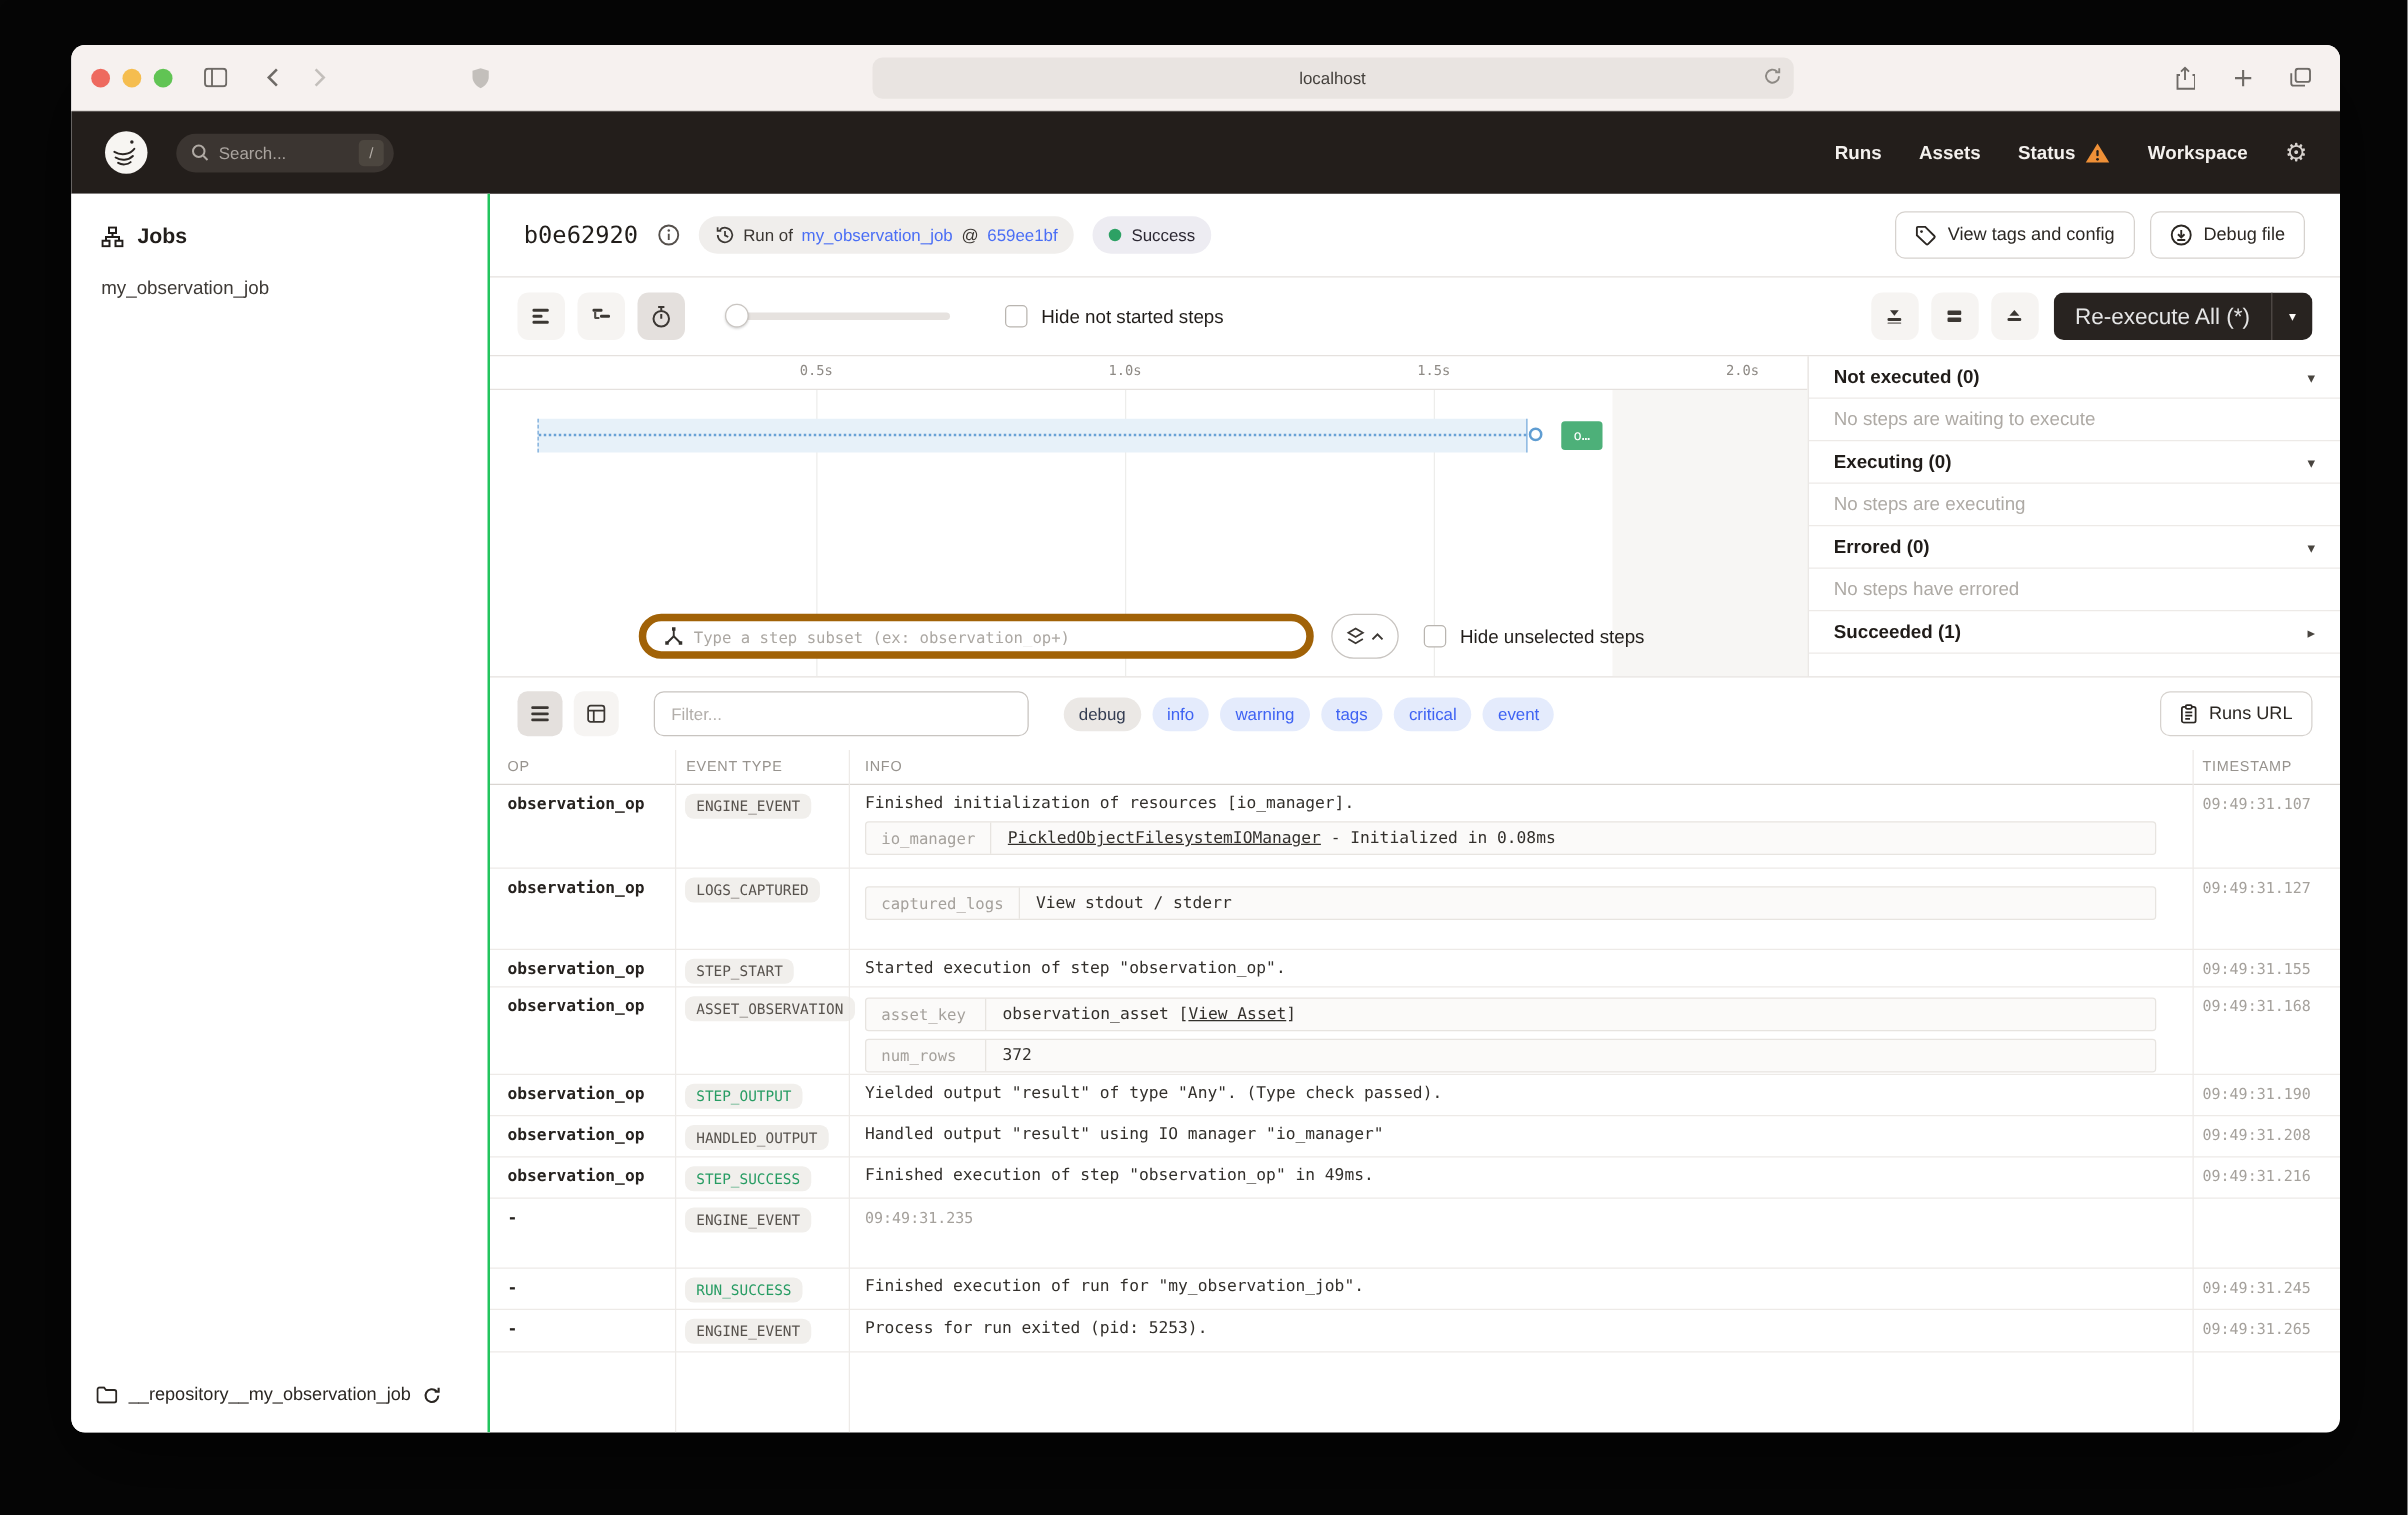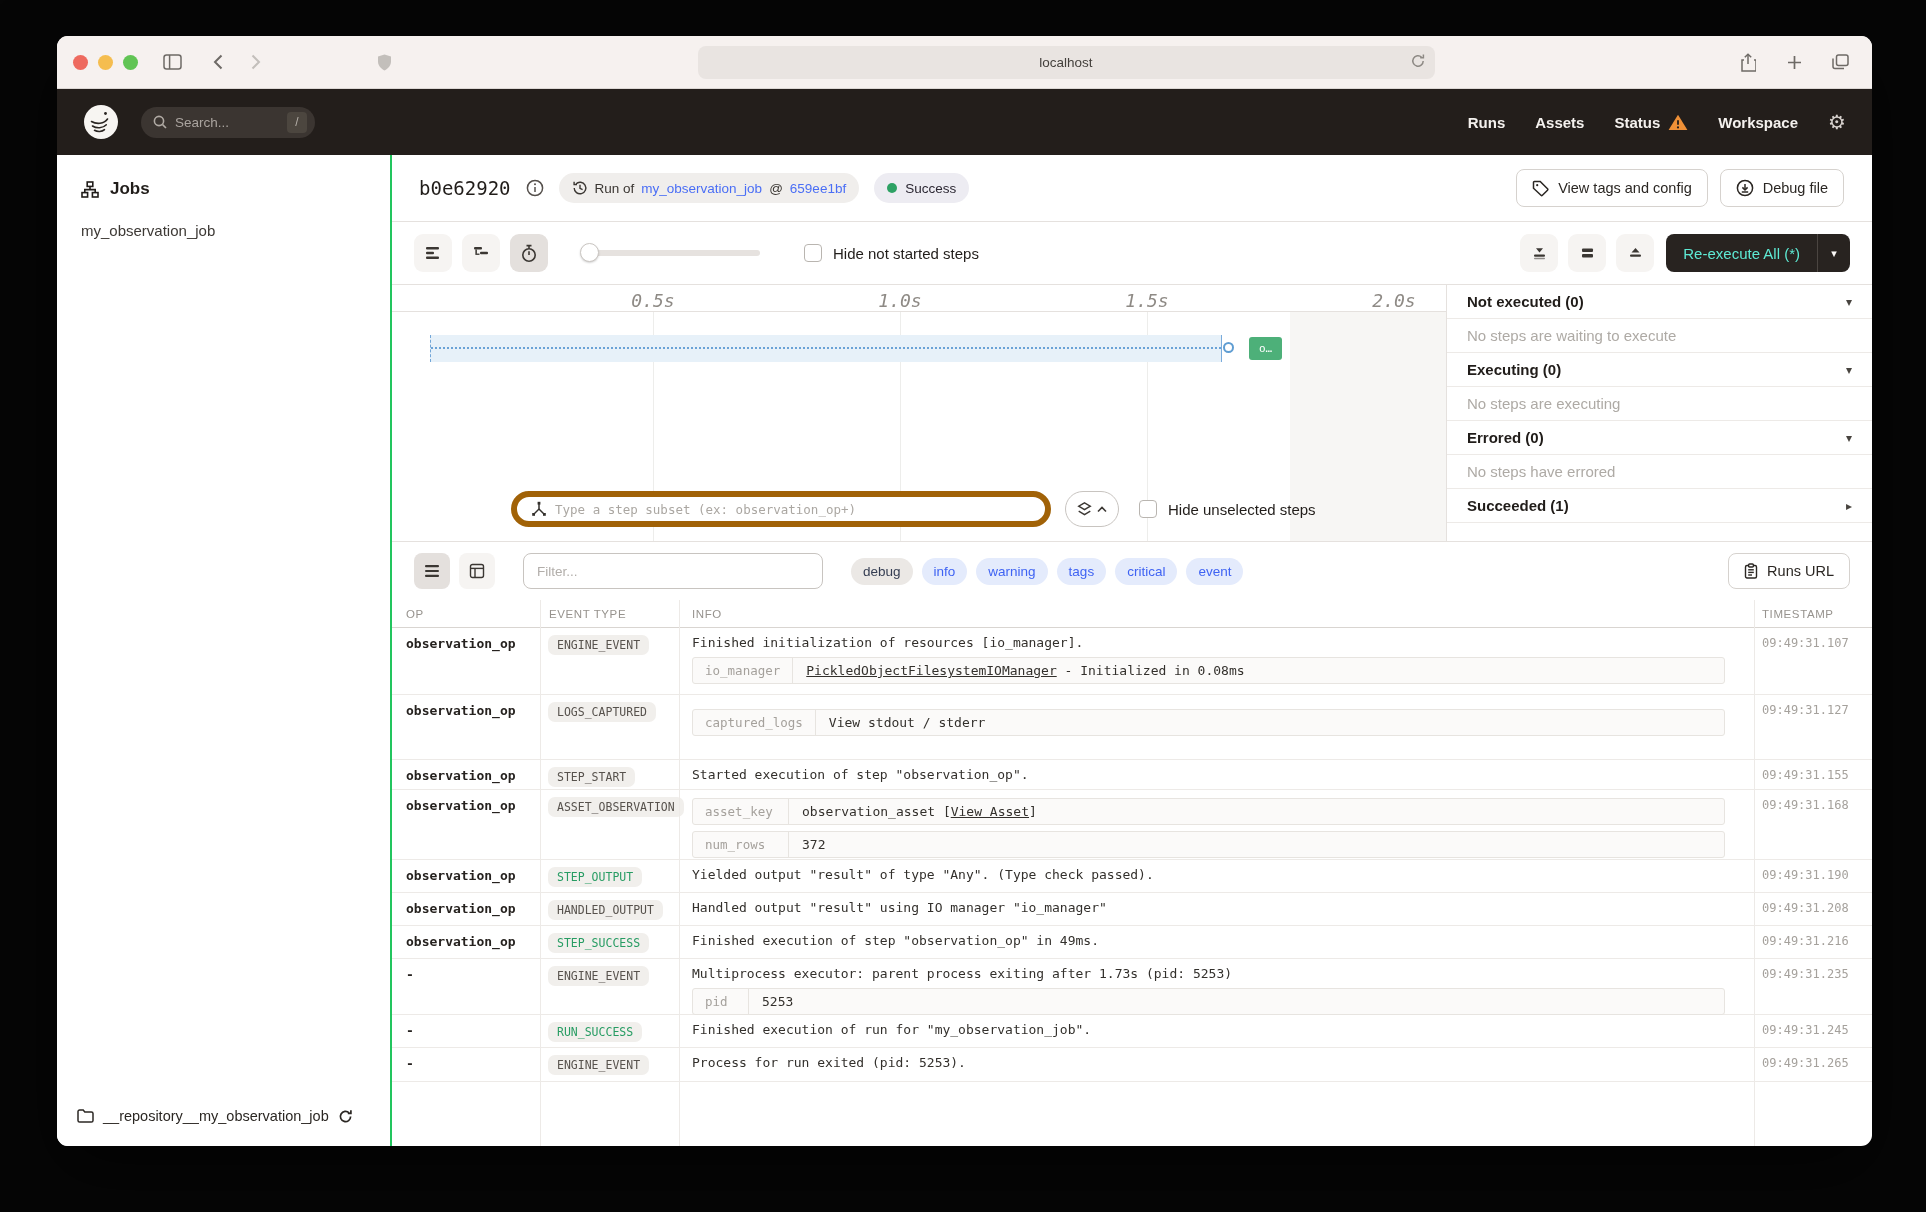--- a/index.html
+++ b/index.html
@@ -54,28 +54,28 @@
   .gantt-toolbar { height:63px; flex:0 0 auto; border-bottom:1px solid #e5e1de; display:flex; align-items:center; padding:0 22px; }
   .icon-btn { width:38px; height:38px; border-radius:9px; background:#f6f4f2; display:flex; align-items:center; justify-content:center; color:#3b3733; cursor:pointer; }
   .icon-btn.sel { background:#e4e0dd; }
   .icon-btn + .icon-btn { margin-left:10px; }
   .slider { width:178px; height:6px; border-radius:3px; background:#e6e2df; margin-left:34px; position:relative; }
   .slider-thumb { position:absolute; left:-2px; top:-7px; width:19px; height:19px; border-radius:50%; background:#fff; border:1px solid #c9c5c1; box-shadow:0 1px 2px rgba(0,0,0,.18); }
   .check-row { display:flex; align-items:center; gap:11px; margin-left:44px; font-size:15px; color:#211d1a; }
   .checkbox { width:18px; height:18px; border:1.5px solid #b9b5b0; border-radius:4px; background:#fff; }
   .gt-right { margin-left:auto; display:flex; align-items:center; }
   .reexec { margin-left:12px; display:flex; height:38px; border-radius:8px; overflow:hidden; cursor:pointer; }
-  .reexec-main { background:#282320; color:#5eead4; font-size:15px; display:flex; align-items:center; padding:0 17px; }
+  .reexec-main { background:#282320; color:#e5e5e5; font-size:18px; display:flex; align-items:center; padding:0 17px; }
   .reexec-caret { background:#282320; border-left:1px solid #4b4541; color:#fbf9f7; width:33px; display:flex; align-items:center; justify-content:center; font-size:11px; }
 
   
   .gantt-row { height:256px; flex:0 0 auto; display:flex; min-width:0; }
   .chart { width:1054px; flex:0 0 auto; position:relative; overflow:hidden; }
   .axis-line { position:absolute; left:0; right:0; top:26px; border-top:1px solid #e5e1de; }
-  .axis-label { position:absolute; top:5px; transform:translateX(-50%); font-family:"DejaVu Sans Mono",monospace; font-size:18px; color:#8e8a85;font-style:italic; }
+  .axis-label { position:absolute; top:5px; transform:translateX(-50%); font-family:"DejaVu Sans Mono",monospace; font-size:11px; color:#8e8a85; }
   .gridline { position:absolute; top:27px; bottom:0; width:1px; background:#ededeb; }
   .gray-zone { position:absolute; left:898px; right:0; top:27px; bottom:0; background:#f7f6f4; }
   .band { position:absolute; left:38px; top:50px; width:792px; height:27px; background:#e7f1f9; border-left:1px dashed #72a6d8; border-right:1px solid #79abdb; }
   .band::after { content:""; position:absolute; left:0; right:0; top:12px; border-top:2px dotted #6aa2d6; }
   .o-marker { position:absolute; left:831px; top:57px; width:11px; height:11px; border:2px solid #5f9dd2; border-radius:50%; background:#fff; }
   .step-chip { position:absolute; left:857px; top:52px; width:33px; height:23px; background:#4db079; border-radius:3px; color:#fff; font-family:"DejaVu Sans Mono",monospace; font-size:11px; display:flex; align-items:center; justify-content:center; cursor:pointer; }
   .subset-row { position:absolute; left:119px; bottom:14px; display:flex; align-items:center; }
   .subset-input { width:540px; height:36px; border:6px solid #a16207; border-radius:18px; background:#fff; display:flex; align-items:center; gap:8px; padding:0 14px; }
   .subset-input input { border:none; outline:none; flex:1; font-family:"DejaVu Sans Mono",monospace; font-size:12.5px; color:#33302c; background:transparent; }
   .subset-input input::placeholder { color:#aba7a2; }
@@ -541,27 +541,20 @@
             <div class="c-type"><span class="type-pill green">STEP_SUCCESS</span></div>
             <div class="c-info">
                 <div>Finished execution of step "observation_op" in 49ms.</div>
               </div>
             <div class="c-ts">09:49:31.216</div>
           </div>
 
           <div class="log-row" style="height:56px;">
             <div class="c-op">-</div>
             <div class="c-type"><span class="type-pill">ENGINE_EVENT</span></div>
-            <div class="c-info">
-              <div>Multiprocess executor: parent process exiting after 1.73s (pid: 5253)</div>
-              <div class="meta-box">
-                <span class="meta-label" style="min-width:56px;">pid</span>
-                <span class="meta-value">5253</span>
-              </div>
-            </div>
             <div class="c-ts">09:49:31.235</div>
           </div>
 
           <div class="log-row" style="height:33px;">
             <div class="c-op">-</div>
             <div class="c-type"><span class="type-pill green">RUN_SUCCESS</span></div>
             <div class="c-info">
                 <div>Finished execution of run for "my_observation_job".</div>
               </div>
             <div class="c-ts">09:49:31.245</div>

